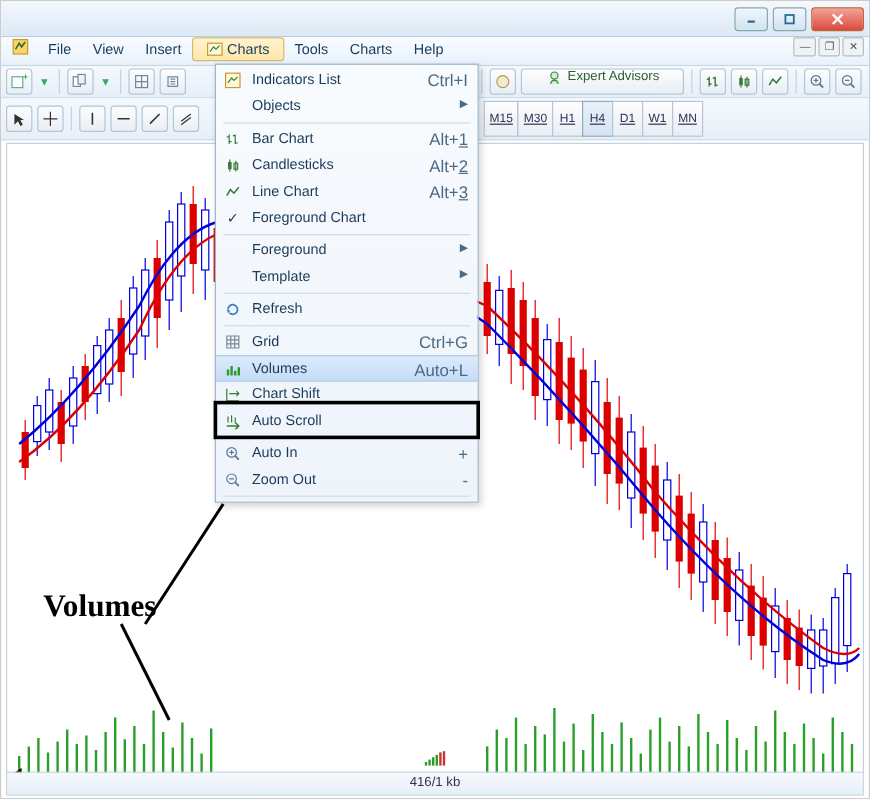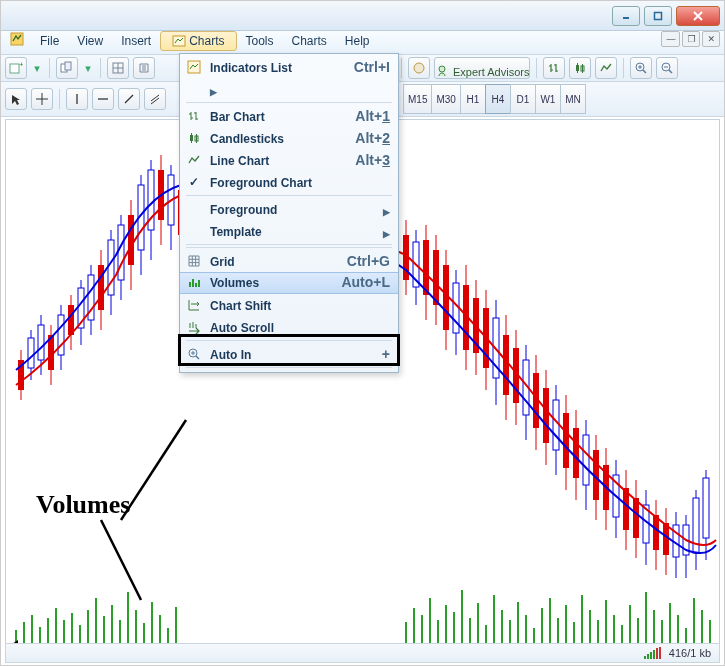--- a/index.html
+++ b/index.html
@@ -17,42 +17,42 @@
   .menubar .mnu { padding:3px 9px; border-radius:3px; }
   .menubar .mnu.active { background:linear-gradient(#fff3d0,#fde8a9); border:1px solid #d6bb6e; padding:2px 11px;}
   .menubar .app-icon { width:18px; margin:0 4px; }
   .menubar .mdi-btn { font-size:9px; padding:2px 4px; margin-left:2px; color:#555; border:1px solid #bbb; border-radius:2px; background:#eef3f8;}
 
   
   .toolbars { background:linear-gradient(#f4f9fe,#e6eff8); border-bottom:1px solid #c9d7e3; padding:2px 4px; display:flex; flex-wrap:wrap; gap:4px; align-items:center; font-size:11px;}
   .tbtn { width:22px; height:22px; border:1px solid #b5c6d4; border-radius:3px; background:linear-gradient(#fdfdfd,#e8eef5); display:inline-flex; align-items:center; justify-content:center; font-size:11px; color:#3a6;}
   .tsep { width:1px; height:20px; background:#c5d3de; margin:0 2px; }
   .period-row { display:flex; gap:0; align-items:center; }
-  .pbtn { height:20px; min-width:26px; padding:14px 4px; border:1px solid #b5c6d4; background:linear-gradient(#fdfdfd,#e8eef5); font-size:10px; color:#335; display:inline-flex; align-items:center; justify-content:center; margin-left:-1px;}
+  .pbtn { height:20px; min-width:26px; padding:14px 4px; border:1px solid #b5c6d4; background:linear-gradient(#fdfdfd,#e8eef5); font-size:10px; color:#335; display:inline-flex; align-items:center; justify-content:center; margin-left:-1px;text-decoration:underline;}
   .pbtn.active { background:linear-gradient(#e9f0f8,#d6e4f2); border-color:#8fa9c0;}
-  .ea-btn { height:22px; padding:0 0; border:1px solid #b5c6d4; border-radius:3px; background:linear-gradient(#fdfdfd,#e8eef5); display:inline-flex; align-items:flex-end; gap:4px; font-size:11px; color:#2e5e2e;}
+  .ea-btn { height:22px; padding:0 20px; border:1px solid #b5c6d4; border-radius:3px; background:linear-gradient(#fdfdfd,#e8eef5); display:inline-flex; align-items:flex-start; gap:4px; font-size:11px; color:#2e5e2e;}
   .ea-btn svg{flex:none;}
 
   
   .chart-area { position:relative; width:715px; height:530px; background:#fff; margin:2px 4px; border:1px solid #c3d1dc; overflow:hidden;}
   .label-volumes { position:absolute; left:30px; top:370px; font-size:26px; font-weight:bold; color:#000; font-family:"Times New Roman",serif;}
 
   
   .dropdown { position:absolute; left:178px; top:52px; width:220px; background:linear-gradient(#f8fbfe,#eef4fa); border:1px solid #9db6cb; box-shadow:2px 3px 6px rgba(0,0,0,.18); font-size:12px; color:#1b3a5a; padding:2px 0;}
-  .dd-item { display:flex; align-items:flex-end; padding:3px 8px 3px 30px; position:relative; height:22px;font-weight:bold;}
+  .dd-item { display:flex; align-items:flex-start; padding:3px 8px 3px 30px; position:relative; height:22px;}
   .dd-item .icon { position:absolute; left:6px; width:16px; height:16px; display:flex; align-items:center; justify-content:center; font-size:12px;}
   .dd-item .lbl { flex:1; }
   .dd-item .acc { color:#4a6a86; font-size:14px; }
   .dd-item .sub { font-size:9px; color:#4a6a86;}
   .dd-sep { height:1px; background:#cfdbe6; margin:2px 6px;}
   .dd-item.sel { background:linear-gradient(#dceafc,#c5ddf7); border-top:1px solid #a1c2e8; border-bottom:1px solid #a1c2e8;}
   .dd-box-outline { position:absolute; left:177px; top:333px; width:222px; height:32px; border:3px solid #000; z-index:50; pointer-events:none;}
 
   
-  .statusbar { position:absolute; bottom:2px; left:4px; right:4px; height:20px; background:linear-gradient(#f5f9fd,#e7eff7); border:1px solid #c9d6df; display:flex; align-items:center; justify-content:flex-end; padding:4px 8px; font-size:11px; color:#334; gap:8px;}
+  .statusbar { position:absolute; bottom:2px; left:4px; right:4px; height:20px; background:linear-gradient(#f5f9fd,#e7eff7); border:1px solid #c9d6df; display:flex; align-items:center; justify-content:flex-end; padding:4px 8px; font-size:11px; color:#334; gap:8px;flex-direction:column;}
   .conn-bars { display:flex; gap:1px; align-items:flex-end; height:12px;}
   .conn-bars span{width:2px; background:#2a9a2a;}
   .conn-bars span:nth-child(1){height:3px;}
   .conn-bars span:nth-child(2){height:5px;}
   .conn-bars span:nth-child(3){height:7px;}
   .conn-bars span:nth-child(4){height:9px;}
   .conn-bars span:nth-child(5){height:11px; background:#c33;}
   .conn-bars span:nth-child(6){height:12px; background:#c33;}
 </style>
 </head>
@@ -419,20 +419,21 @@
       <span class="icon">
         <svg width="14" height="14">
           <rect x="1" y="1" width="12" height="12" fill="#fff6dc" stroke="#c79a2a"></rect>
           <path d="M3 9 L6 5 L8 7 L11 4" fill="none" stroke="#2a8a2a"></path>
         </svg>
       </span>
       <span class="lbl">Indicators List</span>
       <span class="acc">Ctrl+I</span>
     </div>
   <div class="dd-item">
+      <span class="lbl">Objects</span>
       <span class="sub">▶</span>
     </div>
   <div class="dd-sep"></div>
   <div class="dd-item">
       <span class="icon">
         <svg width="14" height="14">
           <path d="M4 3v8M4 5h-2M4 9h2 M9 3v8M9 4h-2M9 10h2" stroke="#3a7a3a"></path>
         </svg>
       </span>
       <span class="lbl">Bar Chart</span>
@@ -466,20 +467,29 @@
   <div class="dd-sep"></div>
   <div class="dd-item">
       <span class="lbl">Foreground</span>
       <span class="sub">▶</span>
     </div>
   <div class="dd-item">
       <span class="lbl">Template</span>
       <span class="sub">▶</span>
     </div>
   <div class="dd-sep"></div>
+  <div class="dd-item">
+      <span class="icon">
+        <svg width="14" height="14">
+          <path d="M3 7a4 4 0 1 1 1.2 2.8" fill="none" stroke="#3a7aca" stroke-width="1.4"></path>
+          <path d="M3 10l-1-3 3 1z" fill="#3a7aca"></path>
+        </svg>
+      </span>
+      <span class="lbl">Refresh</span>
+    </div>
   <div class="dd-sep"></div>
   <div class="dd-item">
       <span class="icon">
         <svg width="14" height="14">
           <path d="M2 2h10v10h-10zM2 5.3h10M2 8.6h10M5.3 2v10M8.6 2v10" fill="none" stroke="#789"></path>
         </svg>
       </span>
       <span class="lbl">Grid</span>
       <span class="acc">Ctrl+G</span>
     </div>
@@ -519,20 +529,31 @@
       <span class="icon">
         <svg width="14" height="14">
           <circle cx="6" cy="6" r="4" fill="none" stroke="#5a7a9a"></circle>
           <line x1="9" y1="9" x2="12" y2="12" stroke="#5a7a9a" stroke-width="1.5"></line>
           <line x1="4" y1="6" x2="8" y2="6" stroke="#5a7a9a"></line>
           <line x1="6" y1="4" x2="6" y2="8" stroke="#5a7a9a"></line>
         </svg>
       </span>
       <span class="lbl">Auto In</span>
       <span class="acc">+</span>
+    </div>
+  <div class="dd-item">
+      <span class="icon">
+        <svg width="14" height="14">
+          <circle cx="6" cy="6" r="4" fill="none" stroke="#5a7a9a"></circle>
+          <line x1="9" y1="9" x2="12" y2="12" stroke="#5a7a9a" stroke-width="1.5"></line>
+          <line x1="4" y1="6" x2="8" y2="6" stroke="#5a7a9a"></line>
+        </svg>
+      </span>
+      <span class="lbl">Zoom Out</span>
+      <span class="acc">-</span>
     </div>
   <div class="dd-sep"></div>
 </div>
 
 <div class="dd-box-outline"></div>
 
 <div class="statusbar">
   <span class="conn-bars">
       <span></span>
       <span></span>

